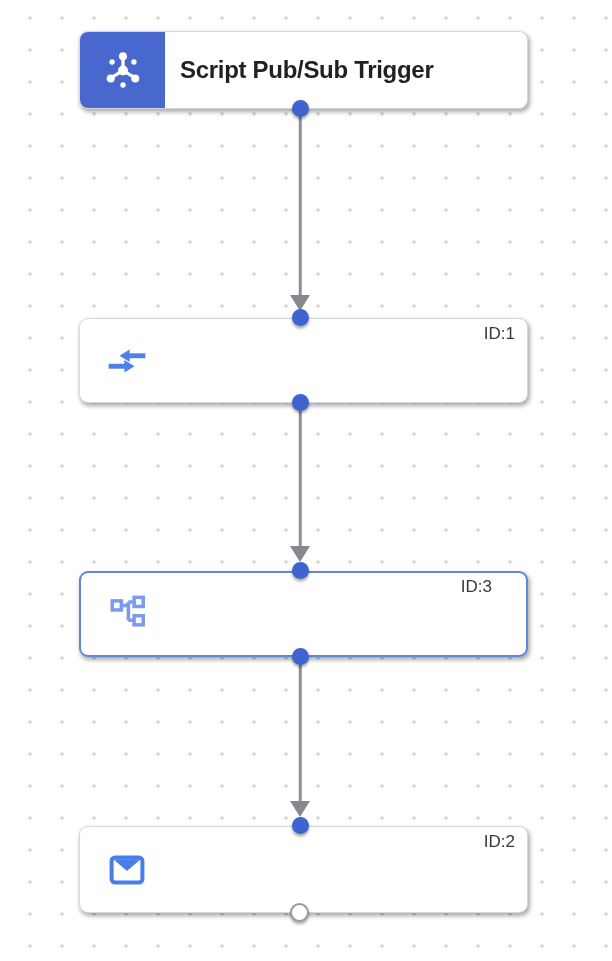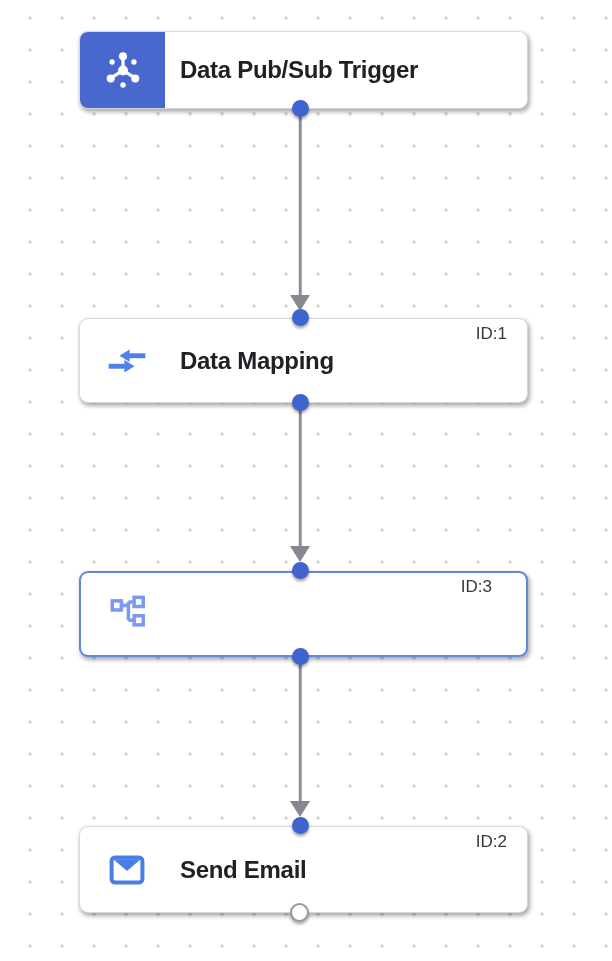--- a/index.html
+++ b/index.html
@@ -17,21 +17,21 @@
     background:#ffffff;border:1px solid #d7d8da;border-radius:9px;
     box-shadow:1.5px 2.5px 4px rgba(0,0,0,0.33);
     display:flex;align-items:center;padding-left:100px;
   }
   .node.selected{border:2px solid #5e87dd;padding-left:99px;}
   .node-title{
     font-size:24px;font-weight:700;color:#202124;letter-spacing:-0.3px;
     white-space:nowrap;line-height:1;
   }
   .id-label{
-    position:absolute;top:6px;right:20px;
+    position:absolute;top:6px;right:12px;
     font-size:17px;font-weight:400;color:#35383c;line-height:1;
   }
   .node.selected .id-label{top:5px;right:34px;}
   
   .trigger-block{
     position:absolute;left:0;top:0;bottom:0;width:85px;
     background:#4868cd;border-radius:8px 0 0 8px;
     display:flex;align-items:center;justify-content:center;
   }
   
@@ -94,35 +94,34 @@
           <circle cx="12" cy="12.3" r="2.6"></circle>
           <circle cx="12" cy="4.8" r="2.1"></circle>
           <circle cx="5.6" cy="16.4" r="2.1"></circle>
           <circle cx="18.4" cy="16.4" r="2.1"></circle>
           <circle cx="6.3" cy="7.8" r="1.4"></circle>
           <circle cx="17.7" cy="7.8" r="1.4"></circle>
           <circle cx="12" cy="19.8" r="1.4"></circle>
         </g>
       </svg>
     </div>
-    <div class="node-title">Data Pub/Sub Trigger</div>
+    <div class="node-title">Script Pub/Sub Trigger</div>
   </div>
 
   <div class="node" style="top:318px;height:85px;">
     <div class="step-icon">
       <svg viewBox="0 0 24 24">
         <g fill="#4d82ed">
           <rect x="1.5" y="13.6" width="9.5" height="2.8"></rect>
           <polygon points="10.5,11.4 16.3,15 10.5,18.6"></polygon>
           <rect x="13" y="7.6" width="9.5" height="2.8"></rect>
           <polygon points="13.5,5.4 7.7,9 13.5,12.6"></polygon>
         </g>
       </svg>
     </div>
-    <div class="node-title">Data Mapping</div>
     <div class="id-label">ID:1</div>
   </div>
 
   <div class="node selected" style="top:571px;height:86px;">
     <div class="step-icon">
       <svg viewBox="0 0 24 24">
         <g fill="none" stroke="#7a99f0" stroke-width="2">
           <rect x="3" y="4.5" width="5.2" height="5.2"></rect>
           <rect x="15.5" y="2.5" width="5.2" height="5.2"></rect>
           <rect x="15.5" y="13" width="5.2" height="5.2"></rect>
@@ -133,21 +132,20 @@
     <div class="id-label">ID:3</div>
   </div>
 
   <div class="node" style="top:826px;height:87px;">
     <div class="step-icon">
       <svg viewBox="0 0 24 24">
         <rect x="3.2" y="4.8" width="17.6" height="14.4" rx="2" fill="none" stroke="#4a7de6" stroke-width="2.3"></rect>
         <polygon points="4.2,5.9 19.8,5.9 12,12.6" fill="#4a7de6"></polygon>
       </svg>
     </div>
-    <div class="node-title">Send Email</div>
     <div class="id-label">ID:2</div>
   </div>
 
   <div class="port" style="left:292px;top:100px;"></div>
   <div class="port" style="left:292px;top:309px;"></div>
   <div class="port" style="left:292px;top:394px;"></div>
   <div class="port" style="left:292px;top:562px;"></div>
   <div class="port" style="left:292px;top:648px;"></div>
   <div class="port" style="left:292px;top:817px;"></div>
   <div class="port hollow" style="left:290px;top:903px;"></div>

